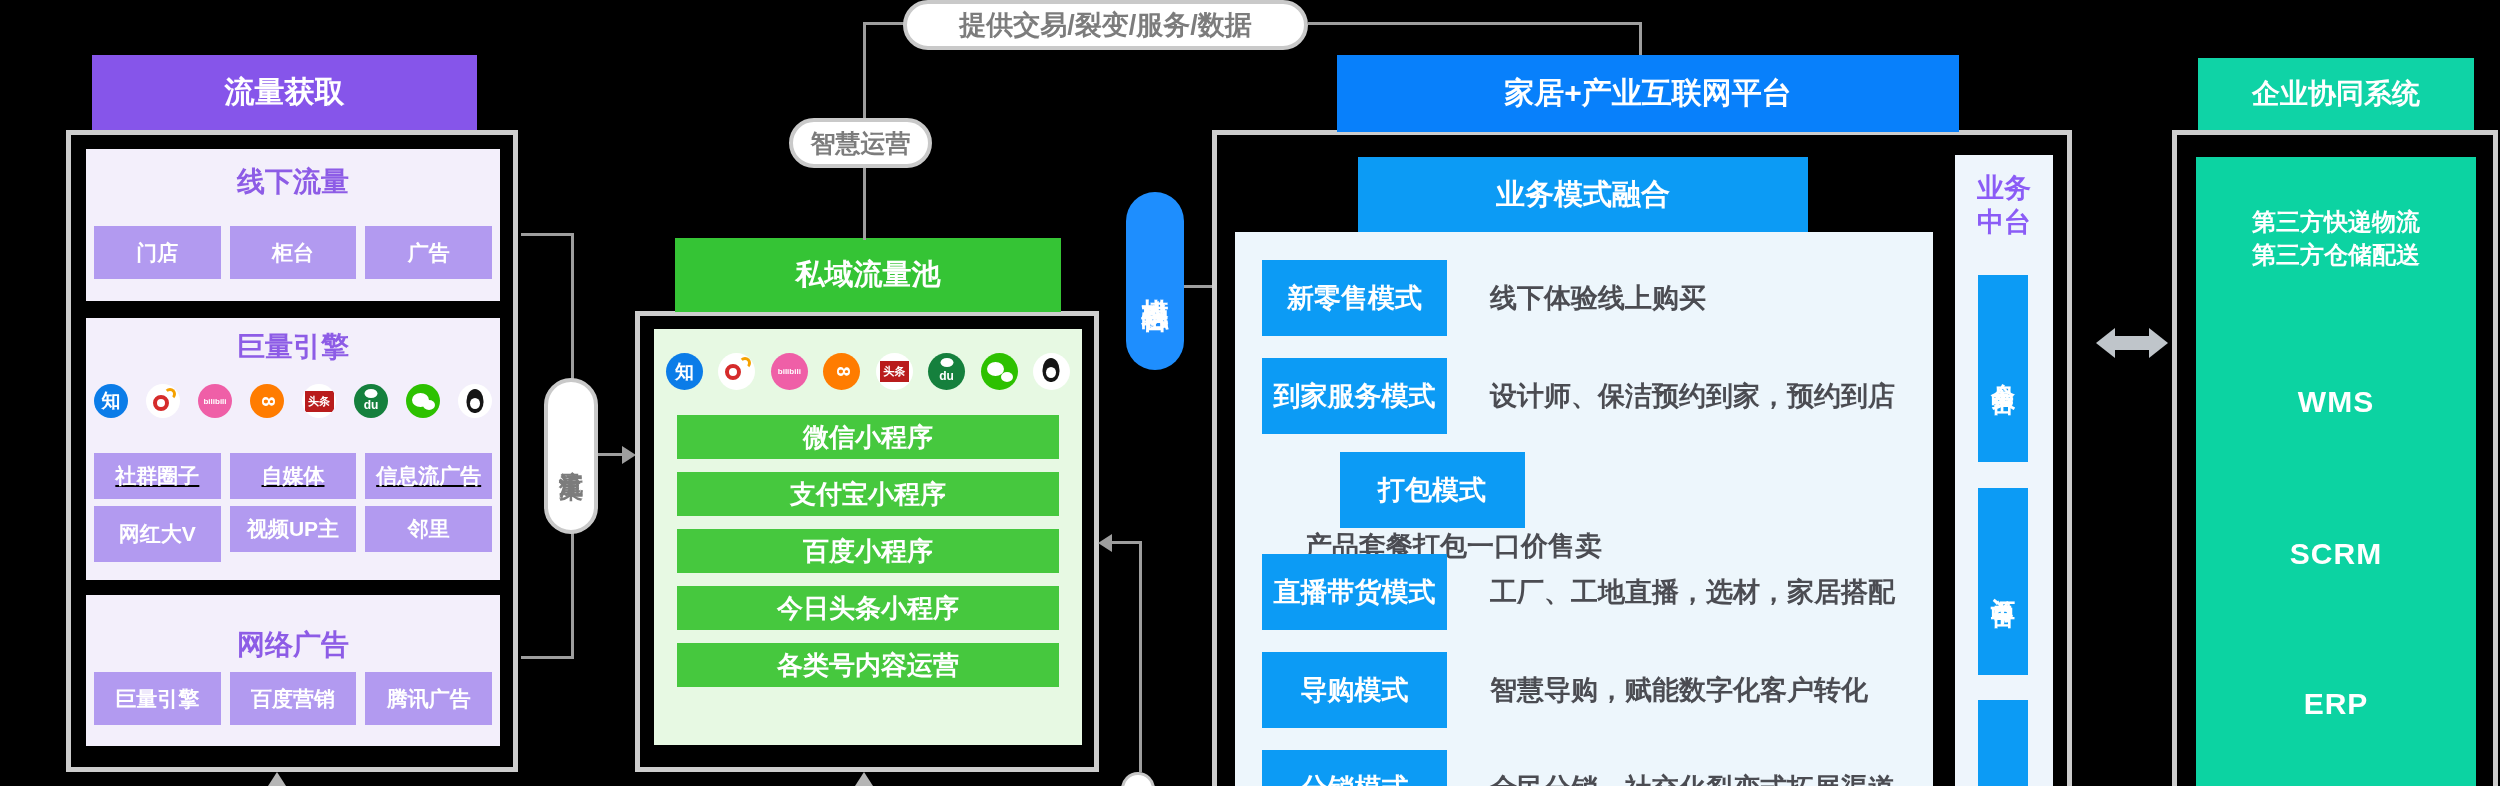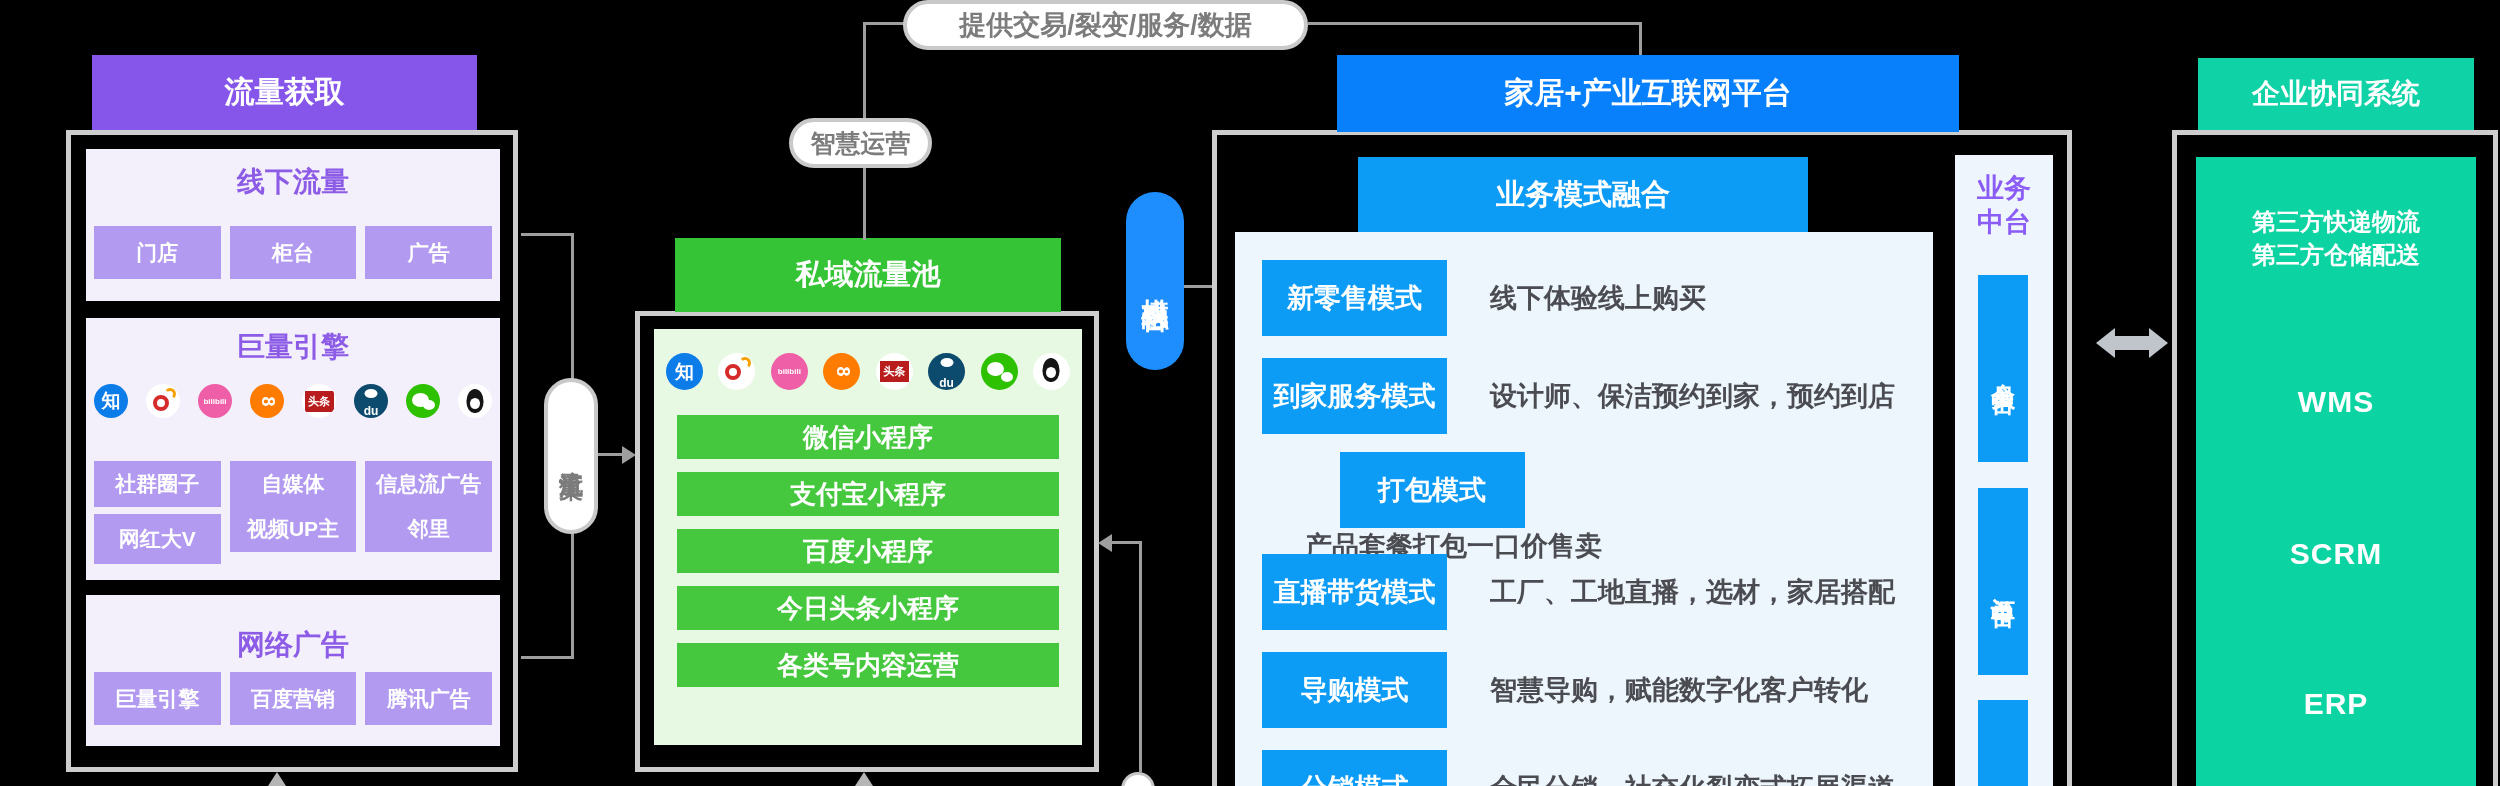--- a/index.html
+++ b/index.html
@@ -49,21 +49,21 @@
   .wb-eye{position:absolute;left:7px;top:11px;width:16px;height:16px;border:4px solid #D52B2B;
           border-radius:50%;box-sizing:border-box;}
   .wb-arc{position:absolute;right:4px;top:4px;width:12px;height:12px;border:3px solid #F5A100;
           border-left-color:transparent;border-bottom-color:transparent;border-radius:50%;box-sizing:border-box;}
   .bilibili{background:#EF5FA7;font-size:8px;}
   .kuaishou{background:#FF7C00;}
   .kuaishou i{transform:rotate(90deg);font-size:18px;}
   .toutiao{background:#fff;}
   .tt-box{width:29px;height:21px;background:#b91c1c;color:#fff;border-radius:0;display:flex;
           align-items:center;justify-content:center;font-size:11px;font-weight:bold;}
-  .baidu{background:#0c4a6e;font-size:12px;align-items:flex-end;}
+  .baidu{background:#15803d;font-size:12px;}
   .baidu i{margin-top:8px;}
   .baidu::before{content:"";position:absolute;top:5px;left:50%;transform:translateX(-50%);
                  width:13px;height:9px;background:#fff;border-radius:50%;}
   .wechat{background:#2DC100;}
   .wechat::before{content:"";position:absolute;left:6px;top:9px;width:17px;height:14px;background:#fff;border-radius:50%;}
   .wechat::after{content:"";position:absolute;right:5px;bottom:8px;width:12px;height:10px;background:#fff;border-radius:50%;}
   .qq{background:#fff;}
   .qq::before{content:"";position:absolute;left:50%;top:5px;transform:translateX(-50%);
               width:17px;height:24px;background:#151515;border-radius:50% 50% 45% 45%;}
   .qq::after{content:"";position:absolute;left:50%;top:14px;transform:translateX(-50%);
@@ -106,27 +106,27 @@
         </span>
       <span class="sic toutiao">
           <i class="tt-box">头条</i>
         </span>
       <span class="sic baidu">
           <i>du</i>
         </span>
       <span class="sic wechat"></span>
       <span class="sic qq"></span>
     </div>
-    <div class="btnrow" style="top:143px;">
+    <div class="btnrow" style="top:135px;text-decoration:underline;">
       <div class="pbtn" style="height:46px;">社群圈子</div>
       <div class="pbtn" style="height:46px;">自媒体</div>
       <div class="pbtn" style="height:46px;">信息流广告</div>
     </div>
     <div class="btnrow" style="top:188px;">
-      <div class="pbtn" style="height:50px;margin-top:8px;">网红大V</div>
+      <div class="pbtn" style="height:56px;">网红大V</div>
       <div class="pbtn" style="height:46px;">视频UP主</div>
       <div class="pbtn" style="height:46px;">邻里</div>
     </div>
   </div>
 
   <div class="panel" style="left:86px;top:595px;width:414px;height:151px;background:#F3EFFB;">
     <div class="ptitle" style="margin-top:31px;font-size:28px;color:#8D5CE6;">网络广告</div>
     <div class="btnrow" style="top:77px;">
       <div class="pbtn" style="height:53px;">巨量引擎</div>
       <div class="pbtn" style="height:53px;">百度营销</div>

